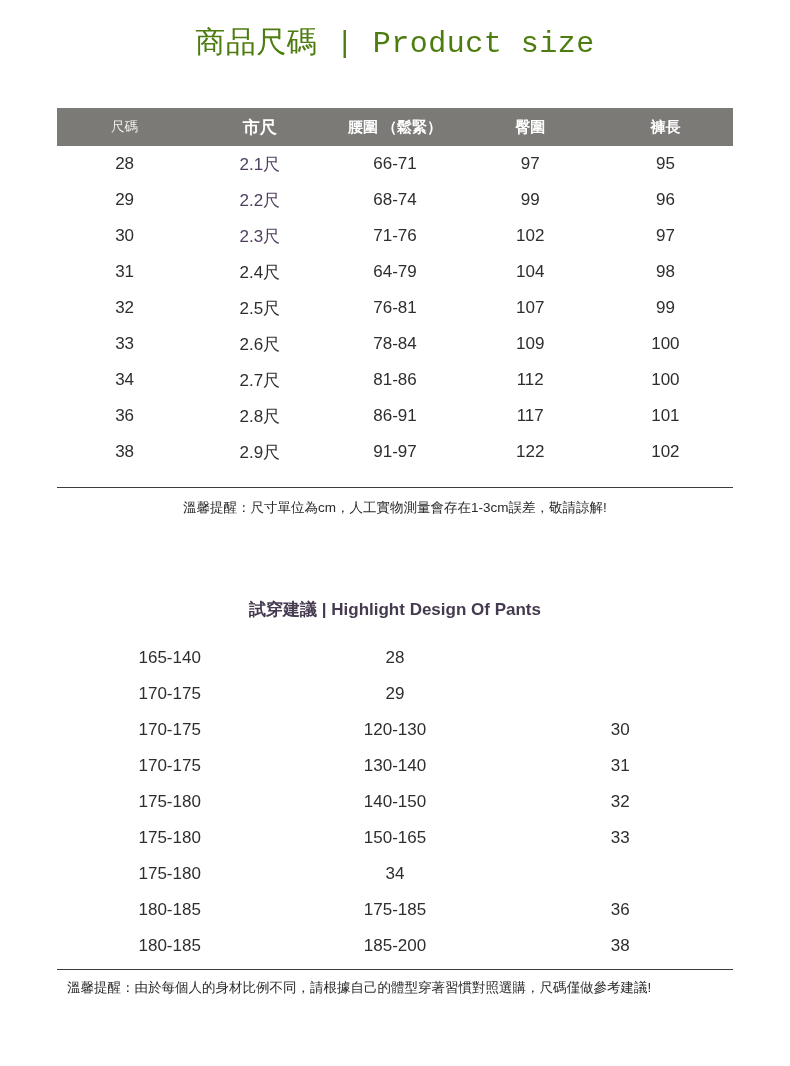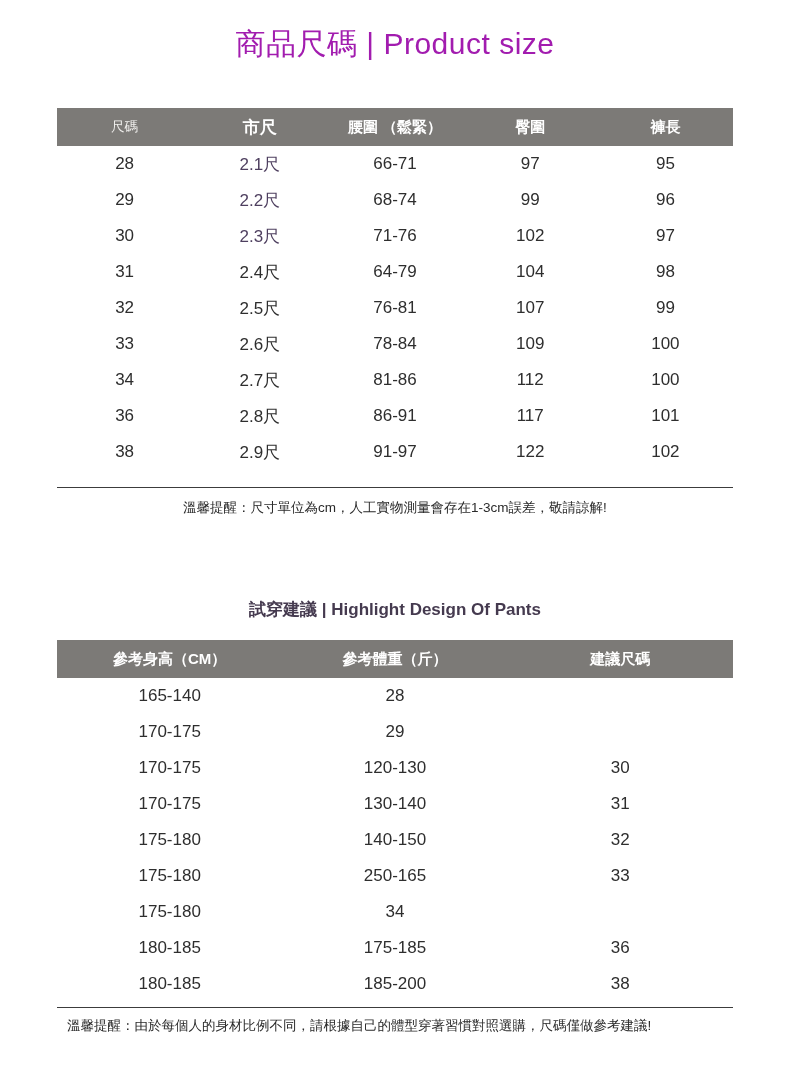--- a/index.html
+++ b/index.html
@@ -15,22 +15,23 @@
     overflow: hidden;
   }
   .page { padding-top: 24px; }
 
   .main-title {
     margin: 0;
     text-align: center;
     font-size: 30px;
     line-height: 40px;
     font-weight: 500;
-    color: #a21caf;
+    color: #4d7c0f;
     letter-spacing: 0.5px;
+    font-family: Liberation Mono, monospace;
   }
 
   .content {
     width: 676px;
     margin: 0 auto;
   }
 
   
   .tbl { width: 100%; }
   .thead {
@@ -184,25 +185,20 @@
 
       <div class="divider divider-1"></div>
 
       <p class="note note-center">溫馨提醒：尺寸單位為cm，人工實物測量會存在1-3cm誤差，敬請諒解!</p>
     </section>
 
     <h2 class="section-title">試穿建議 | Highlight Design Of Pants</h2>
 
     <section>
       <div class="tbl tbl-3 table2">
-        <div class="thead">
-            <div class="hcell">參考身高（CM）</div>
-            <div class="hcell">參考體重（斤）</div>
-            <div class="hcell">建議尺碼</div>
-          </div>
         <div class="tbody">
             <div class="trow">
               <div class="tcell">165-140</div>
               <div class="tcell">28</div>
             </div>
             <div class="trow">
               <div class="tcell">170-175</div>
               <div class="tcell">29</div>
             </div>
             <div class="trow">
@@ -215,21 +211,21 @@
               <div class="tcell">130-140</div>
               <div class="tcell">31</div>
             </div>
             <div class="trow">
               <div class="tcell">175-180</div>
               <div class="tcell">140-150</div>
               <div class="tcell">32</div>
             </div>
             <div class="trow">
               <div class="tcell">175-180</div>
-              <div class="tcell">250-165</div>
+              <div class="tcell">150-165</div>
               <div class="tcell">33</div>
             </div>
             <div class="trow">
               <div class="tcell">175-180</div>
               <div class="tcell">34</div>
             </div>
             <div class="trow">
               <div class="tcell">180-185</div>
               <div class="tcell">175-185</div>
               <div class="tcell">36</div>

